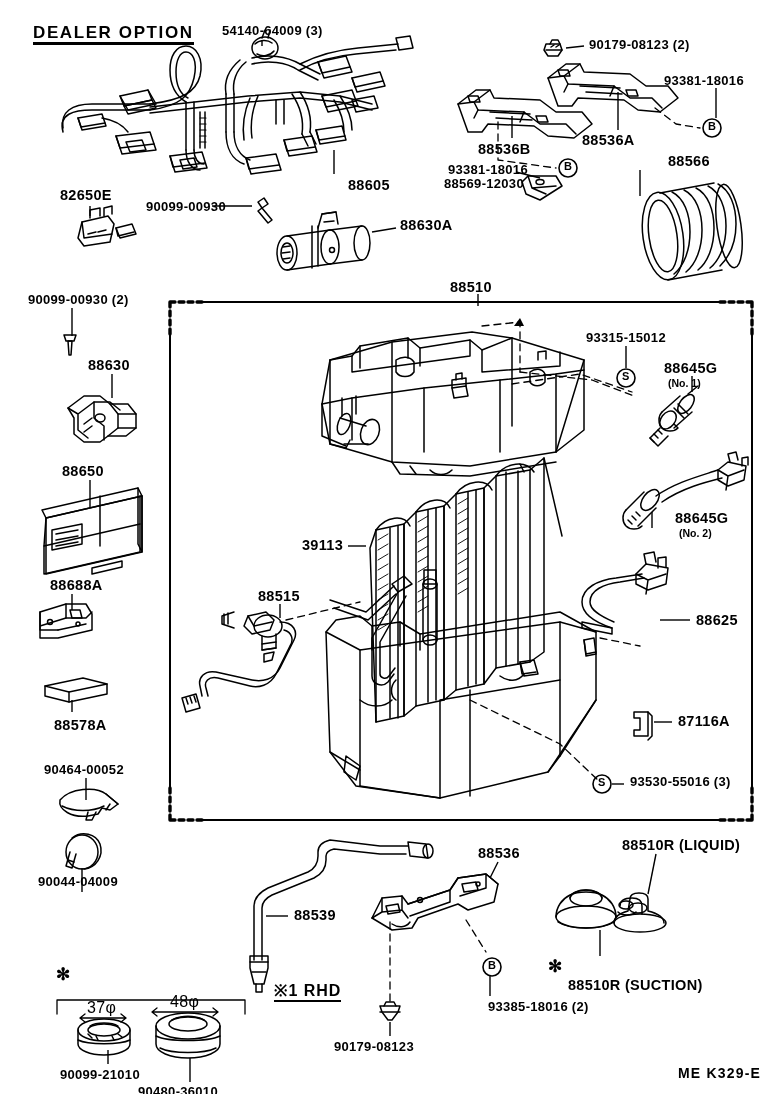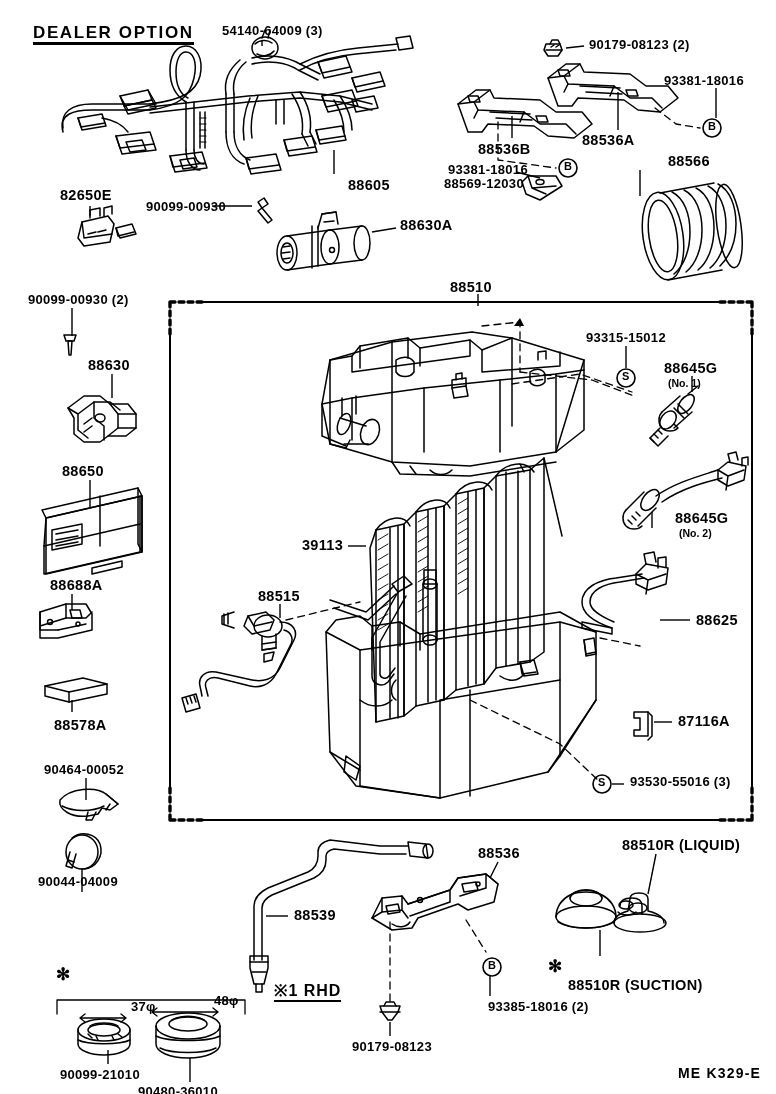--- a/index.html
+++ b/index.html
@@ -11,21 +11,21 @@
        font-weight:bold;letter-spacing:0.3px;line-height:1;}
   .t16{font-size:14.5px;}
   .t14{font-size:13px;}
   .t12{font-size:11px;font-weight:bold;}
   .hdr{font-size:17px;font-weight:bold;letter-spacing:1.6px;
        border-bottom:3px solid #000;padding-bottom:1px;}
   .rhd{font-size:16px;font-weight:bold;letter-spacing:1px;
        border-bottom:2.5px solid #000;padding-bottom:1px;}
   .sub{font-size:10.5px;font-weight:bold;letter-spacing:0;}
   .foot{font-size:14px;font-weight:bold;letter-spacing:1.2px;}
-  .dim{font-size:13px;font-weight:bold;margin-left:44px;}
+  .dim{font-size:16px;font-weight:normal;}
   .ast{font-size:17px;font-weight:bold;}
 </style>
 </head>
 <body>
 
 <div id="sheet">
 
 <svg class="art" viewBox="0 0 776 1094">
   <g fill="none" stroke="#000" stroke-width="1.5" stroke-linecap="round" stroke-linejoin="round">
 
@@ -546,21 +546,21 @@
 
 <div class="lbl t16" style="left:302px;top:538px;">39113</div>
 <div class="lbl t16" style="left:258px;top:589px;">88515</div>
 <div class="lbl t16" style="left:696px;top:613px;">88625</div>
 <div class="lbl t16" style="left:678px;top:714px;">87116A</div>
 <div class="lbl t14" style="left:630px;top:775px;">93530-55016 (3)</div>
 
 <div class="lbl t16" style="left:294px;top:908px;">88539</div>
 <div class="lbl t16" style="left:478px;top:846px;">88536</div>
 <div class="lbl t14" style="left:452px;top:1000px;margin-left:36px;">93385-18016 (2)</div>
-<div class="lbl t14" style="left:352px;top:1040px;text-align:right;">90179-08123</div>
+<div class="lbl t14" style="left:334px;top:1040px;text-align:right;">90179-08123</div>
 
 <div class="lbl t16" style="left:622px;top:838px;">88510R (LIQUID)</div>
 <div class="lbl ast" style="left:548px;top:958px;">✻</div>
 <div class="lbl t16" style="left:568px;top:962px;margin-top:16px;">88510R (SUCTION)</div>
 
 <div class="lbl ast" style="left:56px;top:966px;">✻</div>
 <div class="lbl dim" style="left:87px;top:1000px;">37φ</div>
 <div class="lbl dim" style="left:170px;top:994px;">48φ</div>
 <div class="lbl t14" style="left:60px;top:1068px;">90099-21010</div>
 <div class="lbl t14" style="left:138px;top:1085px;">90480-36010</div>

